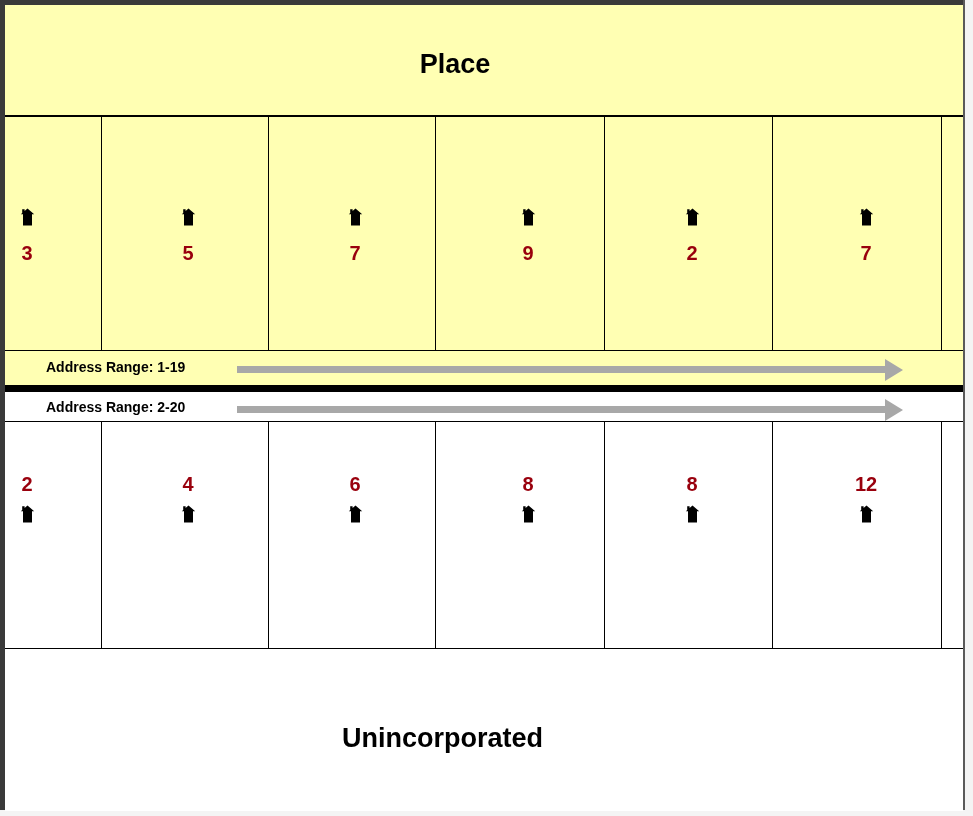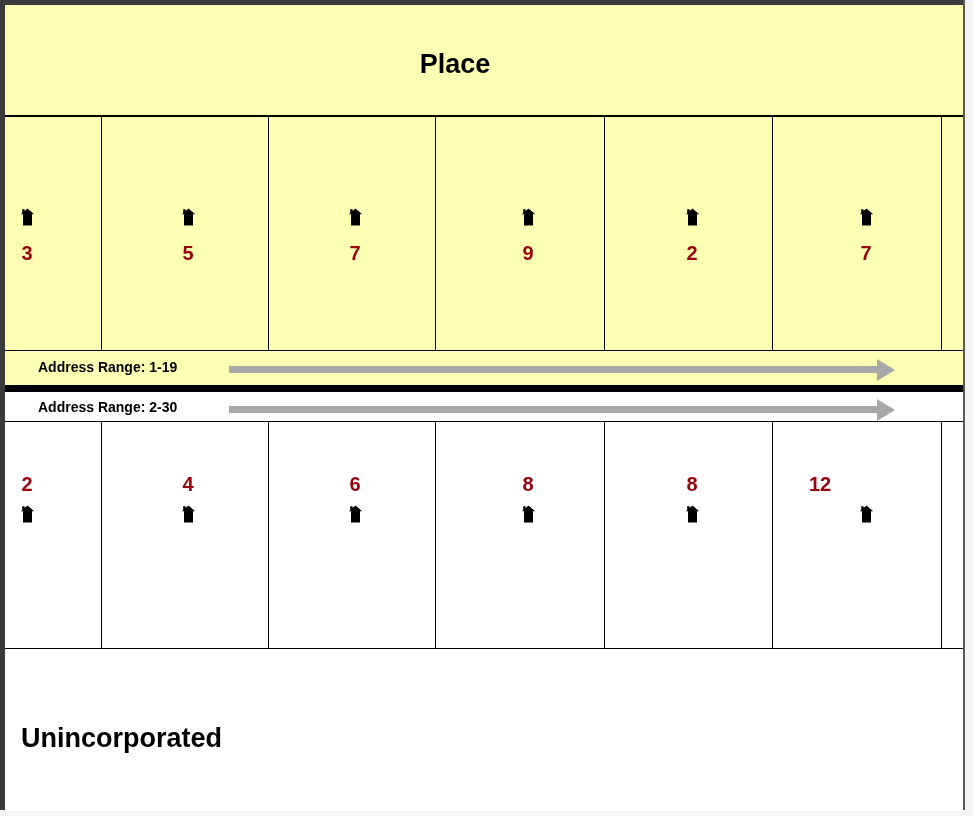--- a/index.html
+++ b/index.html
@@ -44,21 +44,21 @@
   }
 
   
   .hline{position:absolute;background:#000000;}
 
   
   .vline{position:absolute;width:1px;background:#000000;}
 
   
   .range-row{
-    position:absolute;left:0;height:30px;width:958px;
+    position:absolute;left:8px;height:30px;width:958px;
   }
   .range-row .range-label{
     position:absolute;left:33px;top:4px;
     font-size:14px;font-weight:bold;color:#000000;
     white-space:nowrap;
   }
   .arrow-shaft{
     position:absolute;height:7px;background:#a8a8a8;
   }
   .arrow-head{
@@ -72,21 +72,22 @@
   .street{
     position:absolute;left:0;width:958px;height:7px;background:#000000;
   }
 
   
   .uninc-band{
     position:absolute;left:0;width:958px;background:#ffffff;
   }
   .uninc-title{
     position:absolute;left:0;width:875px;
-    font-size:27px;font-weight:bold;color:#000000;margin-left:16px;
+    text-align:center;
+    font-size:27px;font-weight:bold;color:#000000;
   }
   .lot-num{
     position:absolute;
     font-size:20px;font-weight:bold;color:#99000d;
     text-align:center;white-space:nowrap;
   }
   .house{
     position:absolute;
     width:17px;height:18px;
   }
@@ -151,21 +152,21 @@
       <div class="range-label">Address Range: 1-19</div>
       <div class="arrow-shaft" style="left:224px;top:11px;width:653px;"></div>
       <div class="arrow-head" style="left:872px;top:4px;"></div>
     </div>
 
     <div class="street" style="top:380px;"></div>
 
     <div class="uninc-band" style="top:387px;height:419px;"></div>
 
     <div class="range-row" style="top:390px;">
-      <div class="range-label">Address Range: 2-30</div>
+      <div class="range-label">Address Range: 2-20</div>
       <div class="arrow-shaft" style="left:224px;top:11px;width:653px;"></div>
       <div class="arrow-head" style="left:872px;top:4px;"></div>
     </div>
 
     <div class="hline" style="left:0;top:416px;width:958px;height:1px;"></div>
 
     <div class="hline" style="left:0;top:643px;width:958px;height:1px;"></div>
 
     <div id="even-lots">
         <div class="house" style="left: 14px; top: 500px;"><svg viewBox="0 0 17 18" width="17" height="18" aria-hidden="true">
@@ -184,21 +185,21 @@
             <path fill="#000000" d="M3.2 5.0 V1.2 H5.6 V3.1 L8.5 0.6 L15.2 6.2 H13.0 V17.4 H4.0 V6.2 H1.8 Z"></path>
           </svg></div>
         <div class="lot-num" style="left: 495px; top: 468px; width: 56px;">8</div>
         <div class="house" style="left: 679px; top: 500px;"><svg viewBox="0 0 17 18" width="17" height="18" aria-hidden="true">
             <path fill="#000000" d="M3.2 5.0 V1.2 H5.6 V3.1 L8.5 0.6 L15.2 6.2 H13.0 V17.4 H4.0 V6.2 H1.8 Z"></path>
           </svg></div>
         <div class="lot-num" style="left: 659px; top: 468px; width: 56px;">8</div>
         <div class="house" style="left: 853px; top: 500px;"><svg viewBox="0 0 17 18" width="17" height="18" aria-hidden="true">
             <path fill="#000000" d="M3.2 5.0 V1.2 H5.6 V3.1 L8.5 0.6 L15.2 6.2 H13.0 V17.4 H4.0 V6.2 H1.8 Z"></path>
           </svg></div>
-        <div class="lot-num" style="left: 787px; top: 468px; width: 56px;">12</div>
+        <div class="lot-num" style="left: 833px; top: 468px; width: 56px;">12</div>
       </div>
     <div id="even-dividers">
         <div class="vline" style="left: 96px; top: 417px; height: 226px;"></div>
         <div class="vline" style="left: 263px; top: 417px; height: 226px;"></div>
         <div class="vline" style="left: 430px; top: 417px; height: 226px;"></div>
         <div class="vline" style="left: 599px; top: 417px; height: 226px;"></div>
         <div class="vline" style="left: 767px; top: 417px; height: 226px;"></div>
         <div class="vline" style="left: 936px; top: 417px; height: 226px;"></div>
       </div>
 

